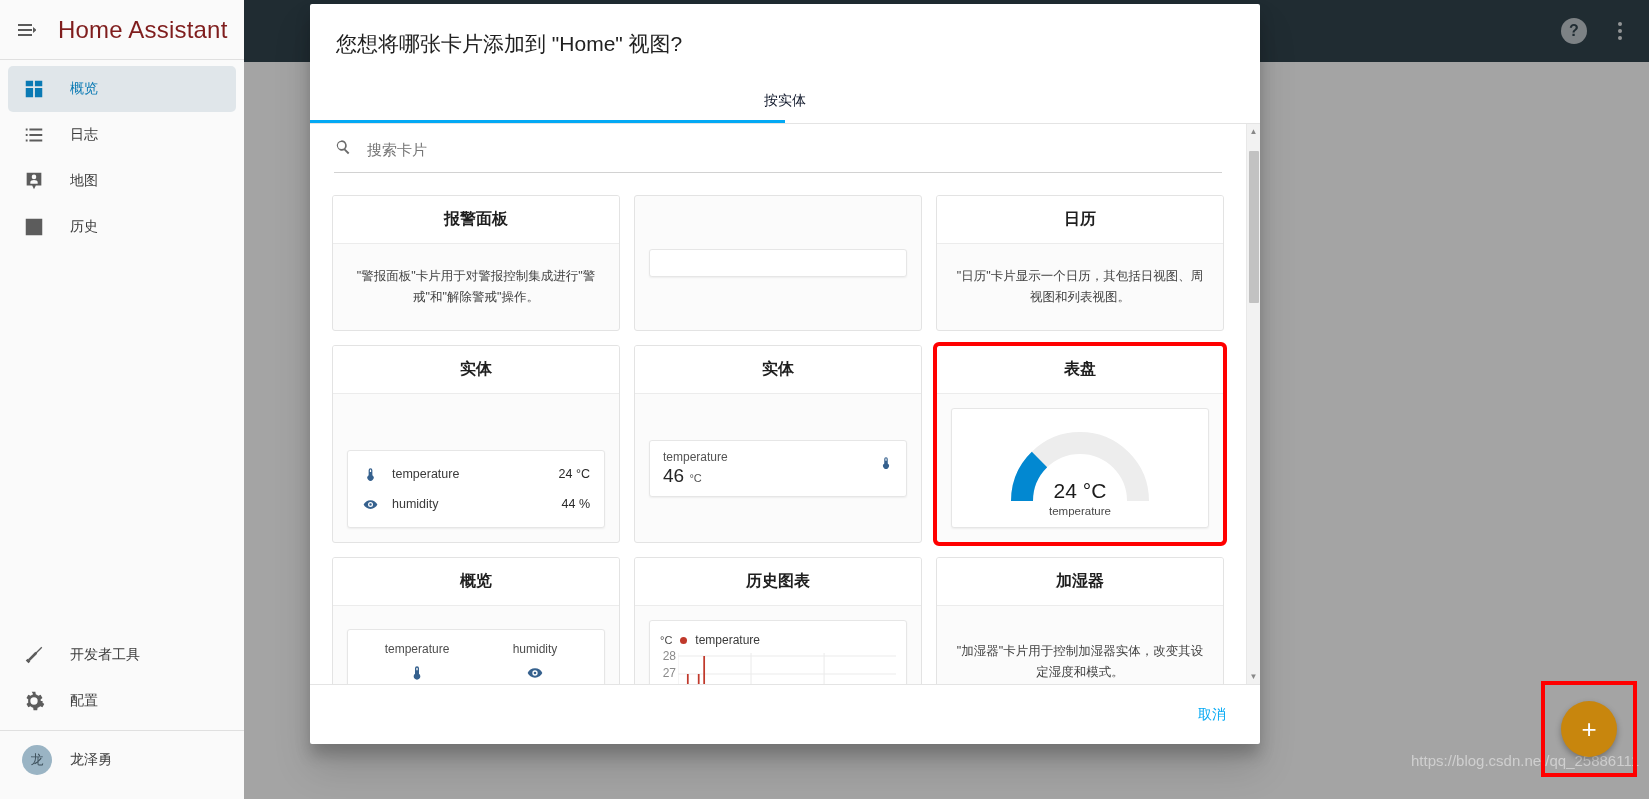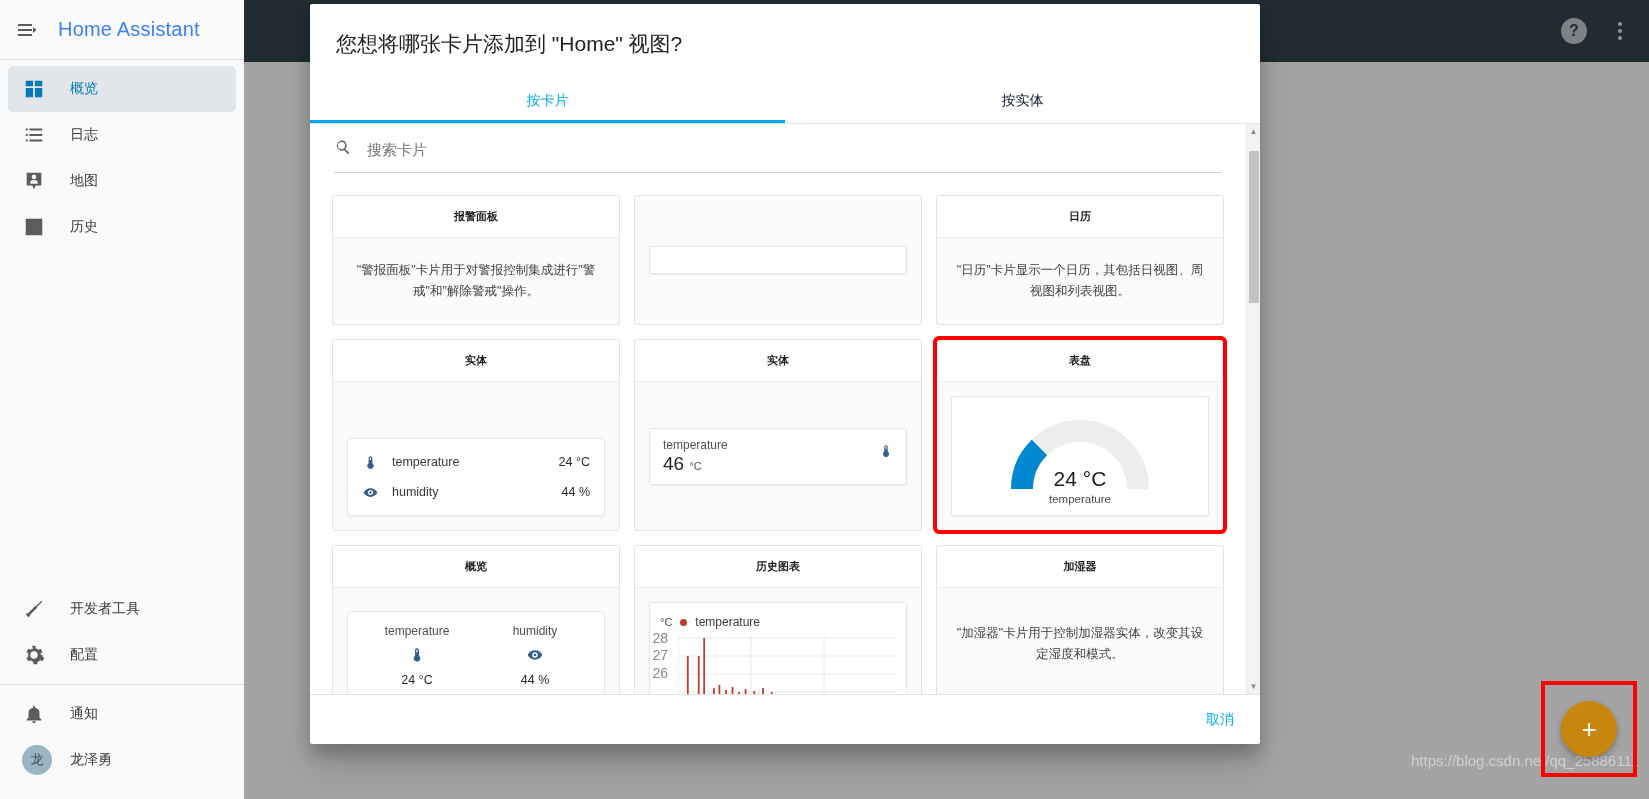--- a/index.html
+++ b/index.html
@@ -19,21 +19,21 @@
     background: #fafafa;
     display: flex; flex-direction: column;
     position: relative; z-index: 1;
   }
   .sb-header {
     height: 60px; display: flex; align-items: center;
     padding-left: 10px; gap: 14px;
     border-bottom: 1px solid #e0e0e0;
   }
   .sb-menu-icon { width: 34px; height: 34px; display:flex; align-items:center; justify-content:center; color:#5a5a5a; }
-  .sb-title { font-size: 20px; color: #3b82f6; font-weight: 400; letter-spacing:.2px;text-align:right; }
+  .sb-title { font-size: 24px; color: #7f1d1d; font-weight: 400; letter-spacing:.2px;text-align:right; }
 
   .sb-list { padding-top: 6px; display:flex; flex-direction:column; }
   .sb-item {
     height: 46px; display:flex; align-items:center;
     margin: 0 8px; border-radius: 5px;
     padding-left: 14px; gap: 24px; cursor: pointer;
   }
   .sb-item .ic { width: 24px; height:24px; display:flex; align-items:center; justify-content:center; color:#5c5c5c;}
   .sb-item .lb { font-size: 14px; color: #3c3c3c; }
   .sb-item.active { background: #e0e6ea; }
@@ -155,21 +155,21 @@
   .pcard {
     background: #fbfbfb;
     border: 1px solid #e3e3e3;
     border-radius: 3px;
     display:flex; flex-direction: column;
     overflow:hidden;
   }
   .pcard-head {
     background: #ffffff;
     text-align:center; padding: 13px 0;
-    font-size: 11px; color: #1f1f1f; font-weight: 700;
+    font-size: 16px; color: #1f1f1f; font-weight: 700;
     border-bottom: 1px solid #ececec;
   }
   .pcard-body {
     flex:1; display:flex; align-items:center; justify-content:center;
     padding: 14px; min-height: 86px;
   }
   .pcard-desc {
     font-size: 12.5px; color: #414141; line-height: 1.65; text-align:center;
   }
   .pcard.hl {
@@ -208,35 +208,35 @@
   .glance .gi { margin: 9px 0 6px; color:#36618e; }
   .glance .gv { font-size: 12.5px; color:#2b2b2b; }
 
   .hist { padding: 12px 10px 0 10px; }
   .hist-legend { display:flex; align-items:center; gap: 8px; margin-bottom: 6px;}
   .hist-legend .unit { font-size: 11px; color:#4a4a4a; }
   .hist-legend .dot { width:7px; height:7px; border-radius:50%; background:#c0392b; }
   .hist-legend .nm { font-size: 12px; color:#3a3a3a; }
   .hist-plot { position: relative; height: 64px; }
   .hist-yax { position:absolute; left:0; top:0; width:16px; height:100%; }
-  .hist-yax span { position:absolute; right:8px; font-size: 14px; color:#8a8a8a; transform: translateY(-50%); }
+  .hist-yax span { position:absolute; right:0; font-size: 12px; color:#8a8a8a; transform: translateY(-50%); }
 
   .scrollbar {
     position:absolute; right: 0; top: 0; width: 14px; height: 100%;
     background: #f2f2f2; border-left:1px solid #e8e8e8;
     display:flex; flex-direction:column; align-items:center;
   }
   .sb-arrow { font-size:8px; color:#888; padding: 3px 0; }
   .sb-track { flex:1; width:100%; position:relative; }
   .sb-thumb { position:absolute; top: 12px; left:2px; width:10px; height: 152px; background:#c2c2c2; border-radius:1px; }
 
   .dlg-foot {
-    height: 50px; border-top:1px solid #e4e4e4;
+    height: 60px; border-top:1px solid #e4e4e4;
     display:flex; align-items:center; justify-content:flex-end;
-    padding-right: 26px;
+    padding-right: 34px;
   }
   .cancel-btn { font-size: 14px; color:#03a9f4; cursor:pointer; }
 </style>
 </head>
 <body>
 
 <div id="root">
 
   <div class="app-bg">
 
@@ -302,28 +302,20 @@
                 <path d="M12 8a4 4 0 100 8 4 4 0 000-8m9.4 4c0 .6-.1 1.2-.2 1.7l2 1.6-2 3.4-2.4-1a7.6 7.6 0 01-2.9 1.7l-.4 2.6h-4l-.4-2.6a7.6 7.6 0 01-2.9-1.7l-2.4 1-2-3.4 2-1.6c-.1-.5-.2-1.1-.2-1.7s.1-1.2.2-1.7l-2-1.6 2-3.4 2.4 1a7.6 7.6 0 012.9-1.7L9.5 2h4l.4 2.6a7.6 7.6 0 012.9 1.7l2.4-1 2 3.4-2 1.6c.1.5.2 1.1.2 1.7z"></path>
               </svg>
           </span>
           <span class="lb">配置</span>
         </div>
       </div>
 
       <div class="sb-divider"></div>
 
       <div class="sb-bottom">
-        <div class="sb-item">
-          <span class="ic">
-            <svg width="22" height="22" viewBox="0 0 24 24" fill="currentColor">
-                <path d="M12 22a2 2 0 002-2h-4a2 2 0 002 2m6-6v-5a6 6 0 00-5-5.9V4a1 1 0 10-2 0v1.1A6 6 0 006 11v5l-2 2v1h16v-1l-2-2z"></path>
-              </svg>
-          </span>
-          <span class="lb">通知</span>
-        </div>
         <div class="sb-item">
           <span class="sb-avatar">龙</span>
           <span class="lb" style="margin-left:-6px">龙泽勇</span>
         </div>
       </div>
     </aside>
 
     <main class="content">
       <div class="topbar">
         <div class="close-x">
@@ -360,21 +352,20 @@
   <div class="watermark">https://blog.csdn.net/qq_25886111</div>
 
   <div class="fab-wrap">
     <div class="fab">+</div>
   </div>
 
   <div class="dialog">
     <div class="dlg-title">您想将哪张卡片添加到 "Home" 视图?</div>
 
     <div class="dlg-tabs">
-      <div class="dlg-tab active">按卡片</div>
       <div class="dlg-tab">按实体</div>
       <div class="tab-ink"></div>
     </div>
 
     <div class="dlg-body">
       <div class="dlg-scroll">
 
         <div class="search-row">
           <span class="mag">
             <svg width="19" height="19" viewBox="0 0 24 24" fill="currentColor">

